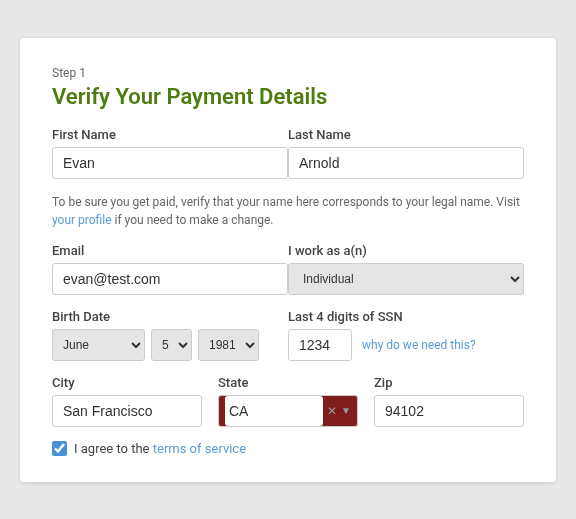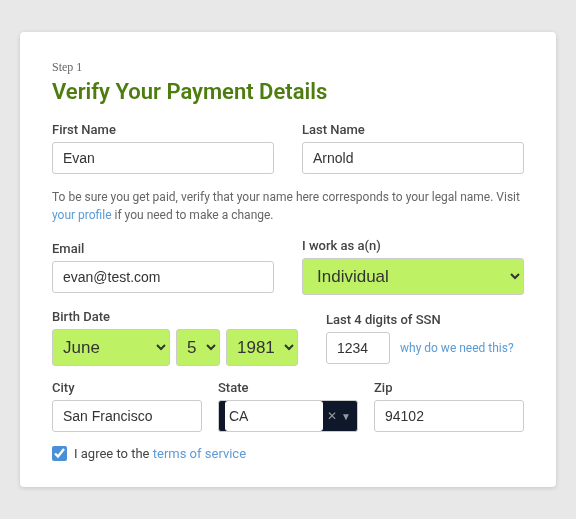--- a/index.html
+++ b/index.html
@@ -16,33 +16,31 @@
       background: #fff;
       border-radius: 4px;
       padding: 28px 32px 24px;
       width: 540px;
       box-shadow: 0 1px 4px rgba(0,0,0,0.15);
     }
     .step-label {
       font-size: 12px;
       color: #666;
       margin-bottom: 4px;
-      font-family: Liberation Serif, serif;
     }
     .page-title {
       font-size: 22px;
       font-weight: 600;
       color: #4d7c0f;
       margin-bottom: 18px;
     }
     .row {
       display: flex;
-      gap: 28px;
+      gap: 0;
       margin-bottom: 14px;
-      align-items: center;
     }
     .field-group {
       display: flex;
       flex-direction: column;
       flex: 1;
     }
     label {
       font-size: 13px;
       color: #444;
       margin-bottom: 5px;
@@ -55,23 +53,23 @@
       padding: 7px 10px;
       font-size: 14px;
       color: #333;
       width: 100%;
       outline: none;
     }
     select {
       border: 1px solid #ccc;
       border-radius: 3px;
       padding: 7px 10px;
-      font-size: 17px;
+      font-size: 12px;
       color: #333;
-      background: #bef264;
+      background: #e5e5e5;
       outline: none;
       cursor: pointer;
     }
     .info-text {
       font-size: 12px;
       color: #666;
       margin-bottom: 14px;
       line-height: 1.5;
     }
     .info-text a {
@@ -109,21 +107,21 @@
       flex: 0 0 140px;
     }
     .zip-field {
       flex: 1;
     }
     .state-select-wrapper {
       display: flex;
       align-items: center;
       border: 1px solid #ccc;
       border-radius: 3px;
-      background: #0f172a;
+      background: #7f1d1d;
       padding: 0 6px;
       gap: 4px;
     }
     .state-select-wrapper input {
       border: none;
       padding: 7px 4px;
       font-size: 14px;
       outline: none;
       flex: 1;
       min-width: 0;

